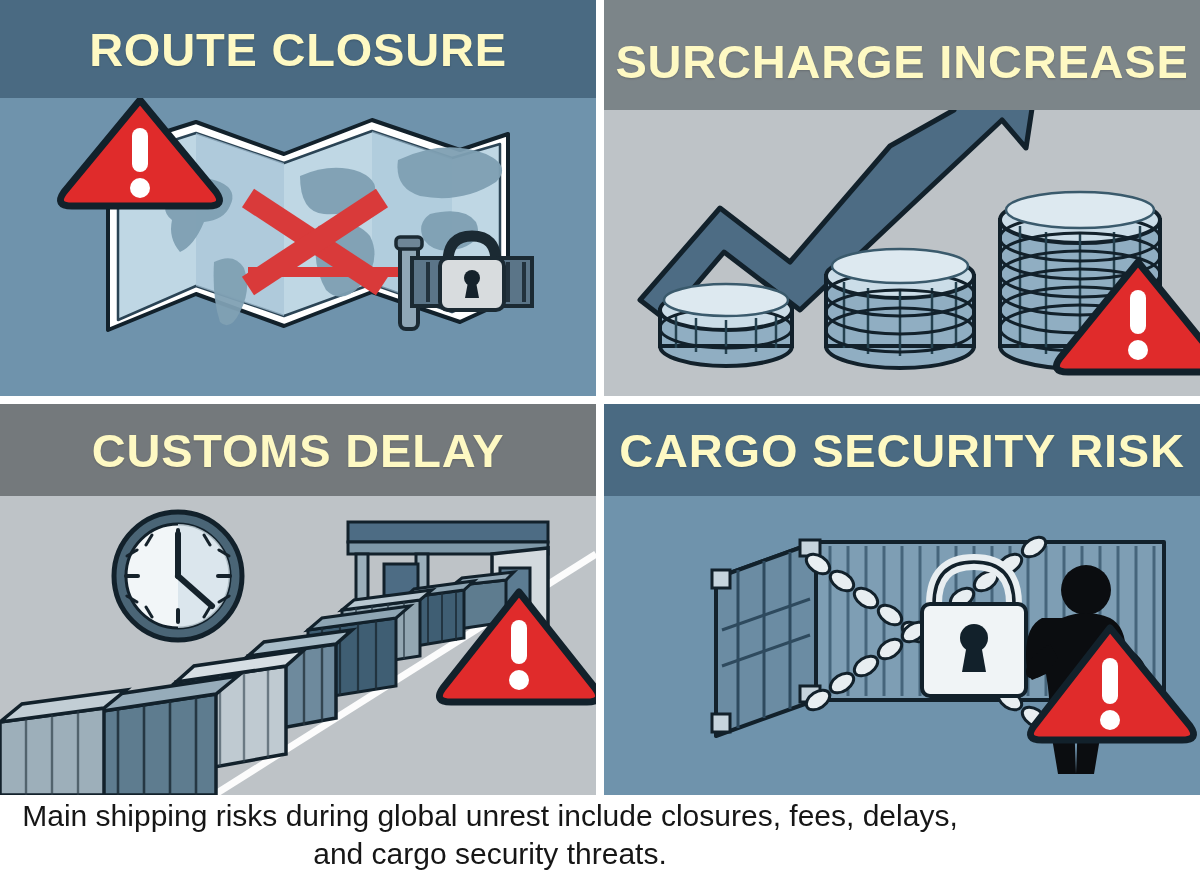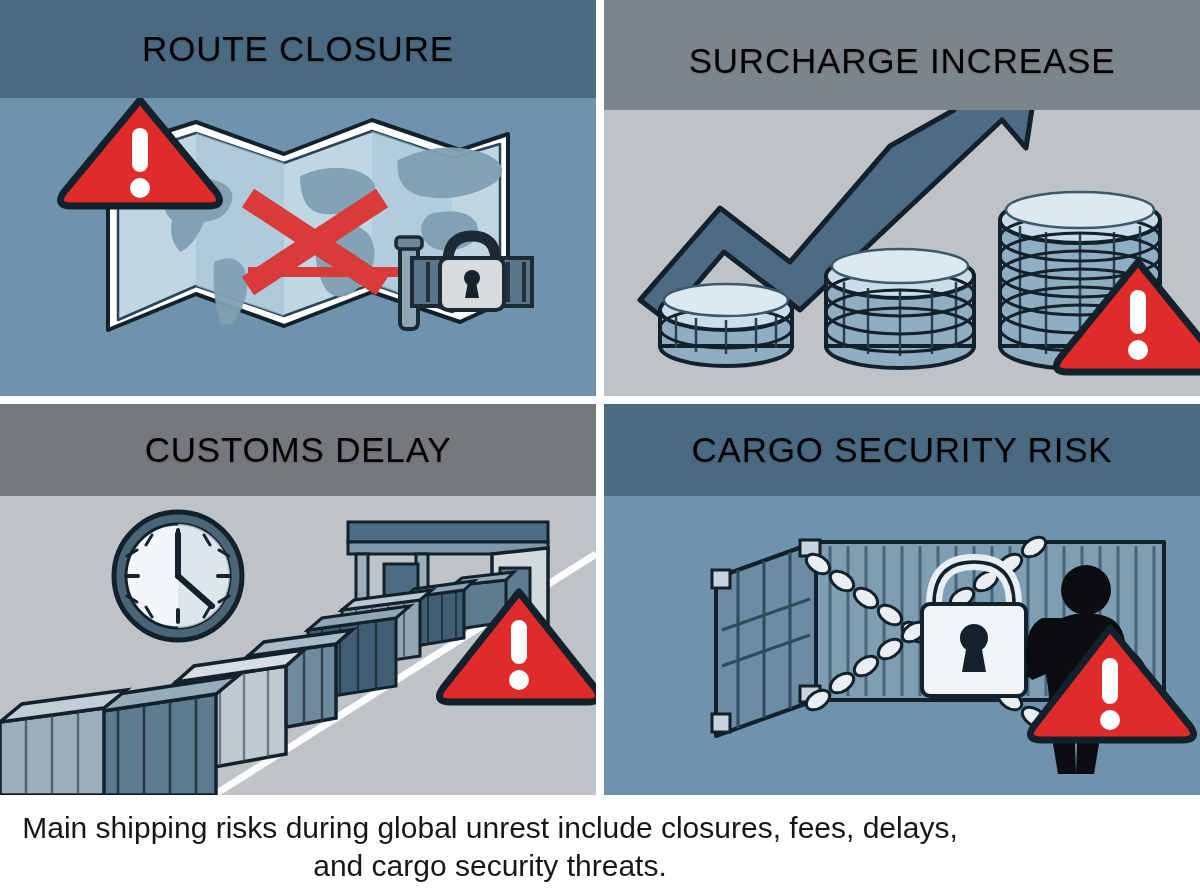--- a/index.html
+++ b/index.html
@@ -24,37 +24,37 @@
 
   .panel { position: relative; overflow: hidden; }
   .panel-head {
     position: relative;
     height: 98px;
     display: flex; align-items: center; justify-content: center;
     z-index: 5;
   }
   .panel-head.short { height: 92px; align-items: center; }
   .panel-title {
-    color: #000000;
-    font-weight: normal;
-    font-size: 35px;
+    color: #fef9c3;
+    font-weight: bold;
+    font-size: 47px;
     letter-spacing: 0.8px;
     text-align: center;
     white-space: nowrap;
     text-shadow: 0 1px 2px rgba(0,0,0,0.18);
   }
   .panel-body { position: absolute; left:0; right:0; top:0; bottom:0; }
   .art { position: absolute; left: 0; top: 0; width: 100%; height: 100%; }
 
   .caption-band {
     position: absolute; left: 0; top: 795px;
     width: 980px; height: 101px;
     background: #ffffff;
     display: flex; align-items: flex-start; justify-content: center;
-    padding-top: 14px;
+    padding-top: 2px;
   }
   .caption-text {
     width: 940px;
     text-align: center;
     color: #161616;
     font-size: 30px;
     line-height: 1.28;
     font-family: "Liberation Sans", sans-serif;
   }
 </style>

